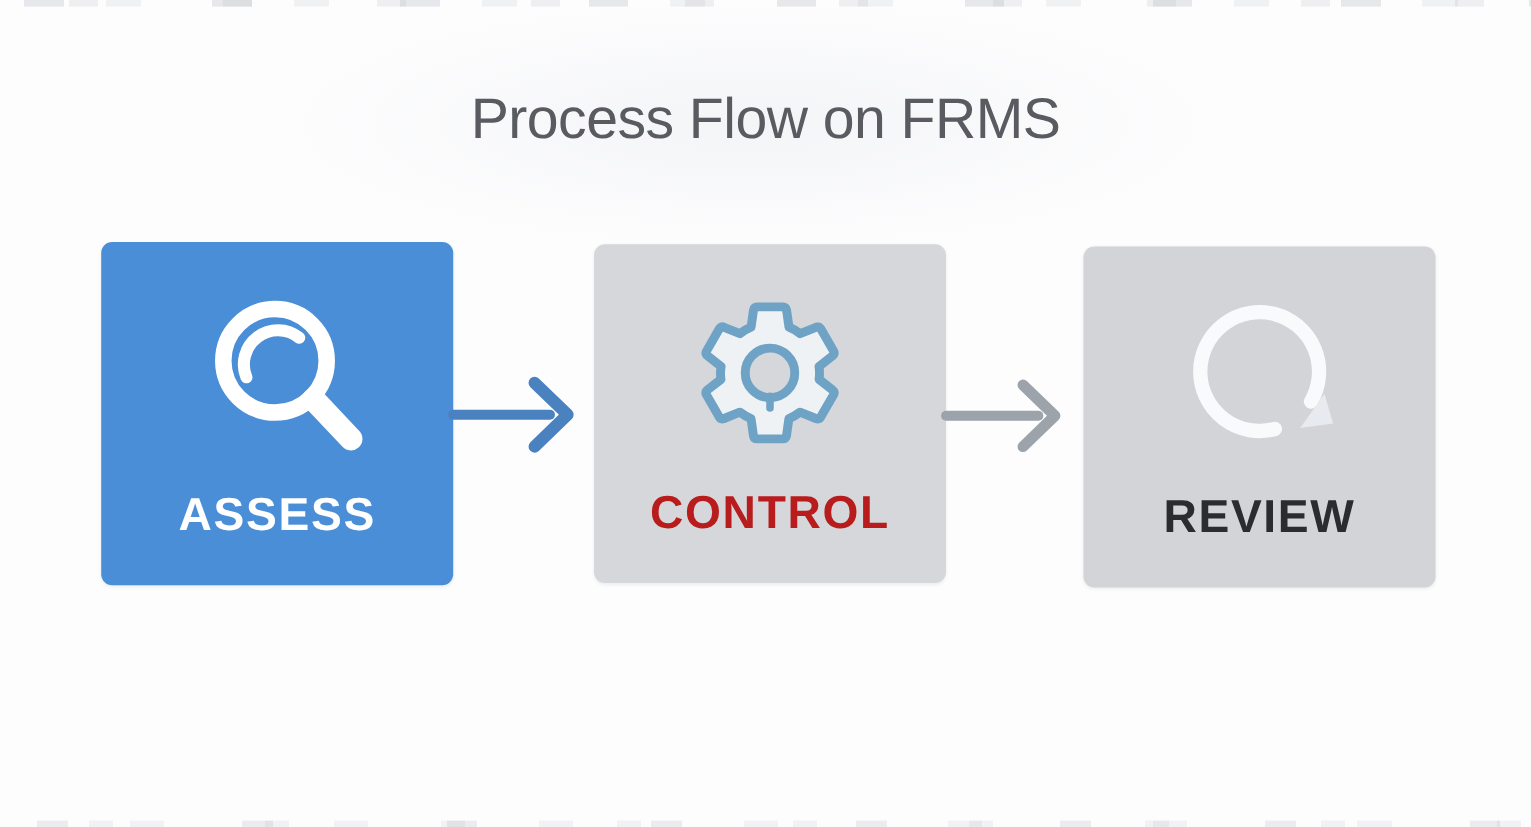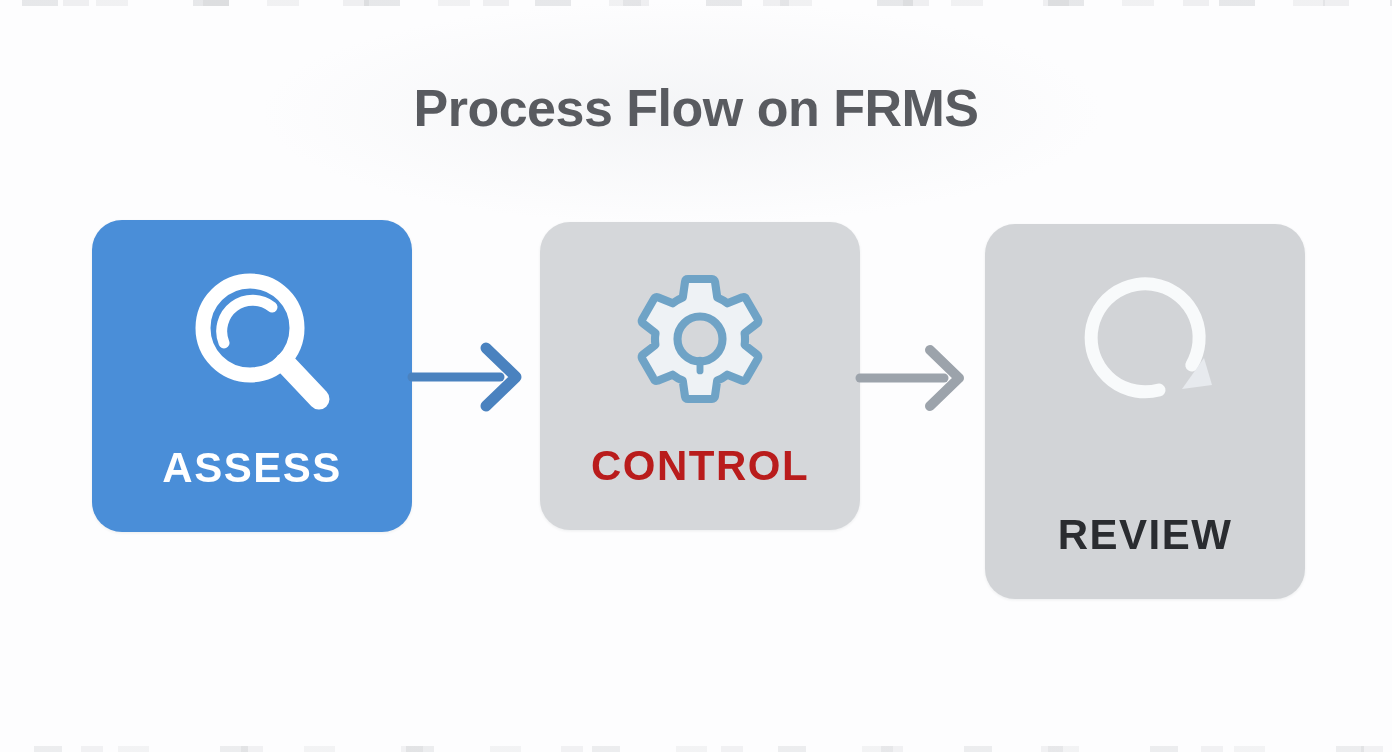--- a/index.html
+++ b/index.html
@@ -51,31 +51,31 @@
         transparent 103px 160px);
   }
   .title {
     position: absolute;
     top: 78px;
     left: 0;
     width: 100%;
     margin: 0;
     text-align: center;
     font-size: 52px;
-    font-weight: 700;
+    font-weight: 400;
     letter-spacing: -0.5px;
   }
   .step-box {
     position: absolute;
-    border-radius: 30px;
+    border-radius: 10px;
     box-shadow: 0 1px 3px rgba(40,45,55,0.08);
   }
   .step-box.assess  { left: 92px;  top: 220px; width: 320px; height: 312px; }
   .step-box.control { left: 540px; top: 222px; width: 320px; height: 308px; }
-  .step-box.review  { left: 985px; top: 224px; width: 320px; height: 375px; }
+  .step-box.review  { left: 985px; top: 224px; width: 320px; height: 310px; }
   .step-icon {
     position: absolute;
     left: 50%;
     transform: translateX(-50%);
   }
   .step-icon.magnifier { top: 38px; }
   .step-icon.gear      { top: 42px; }
   .step-icon.refresh   { top: 34px; }
   .step-label {
     position: absolute;

